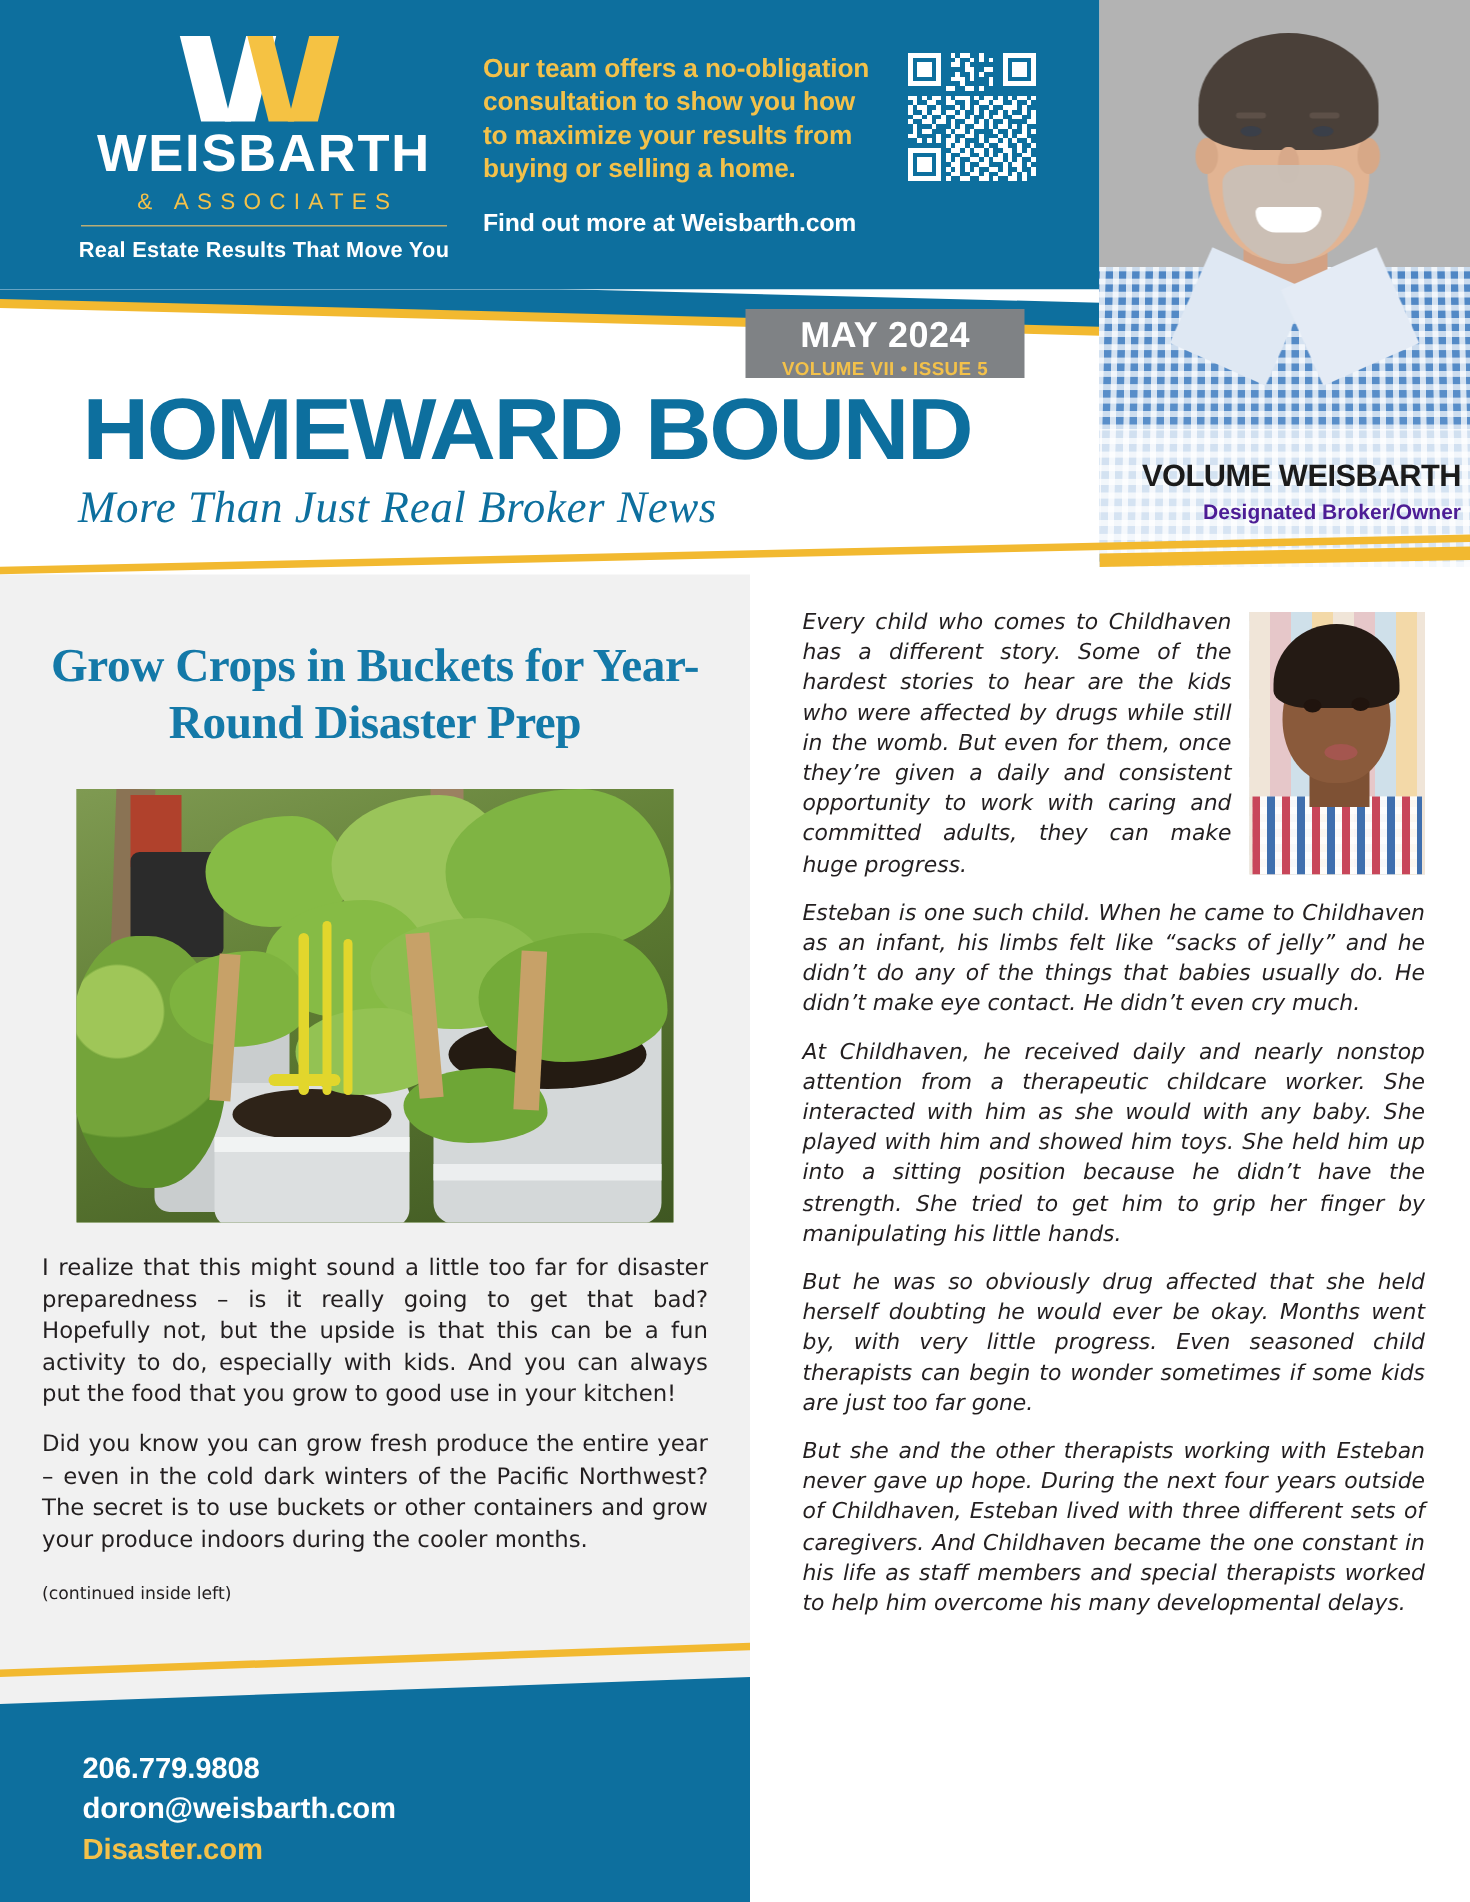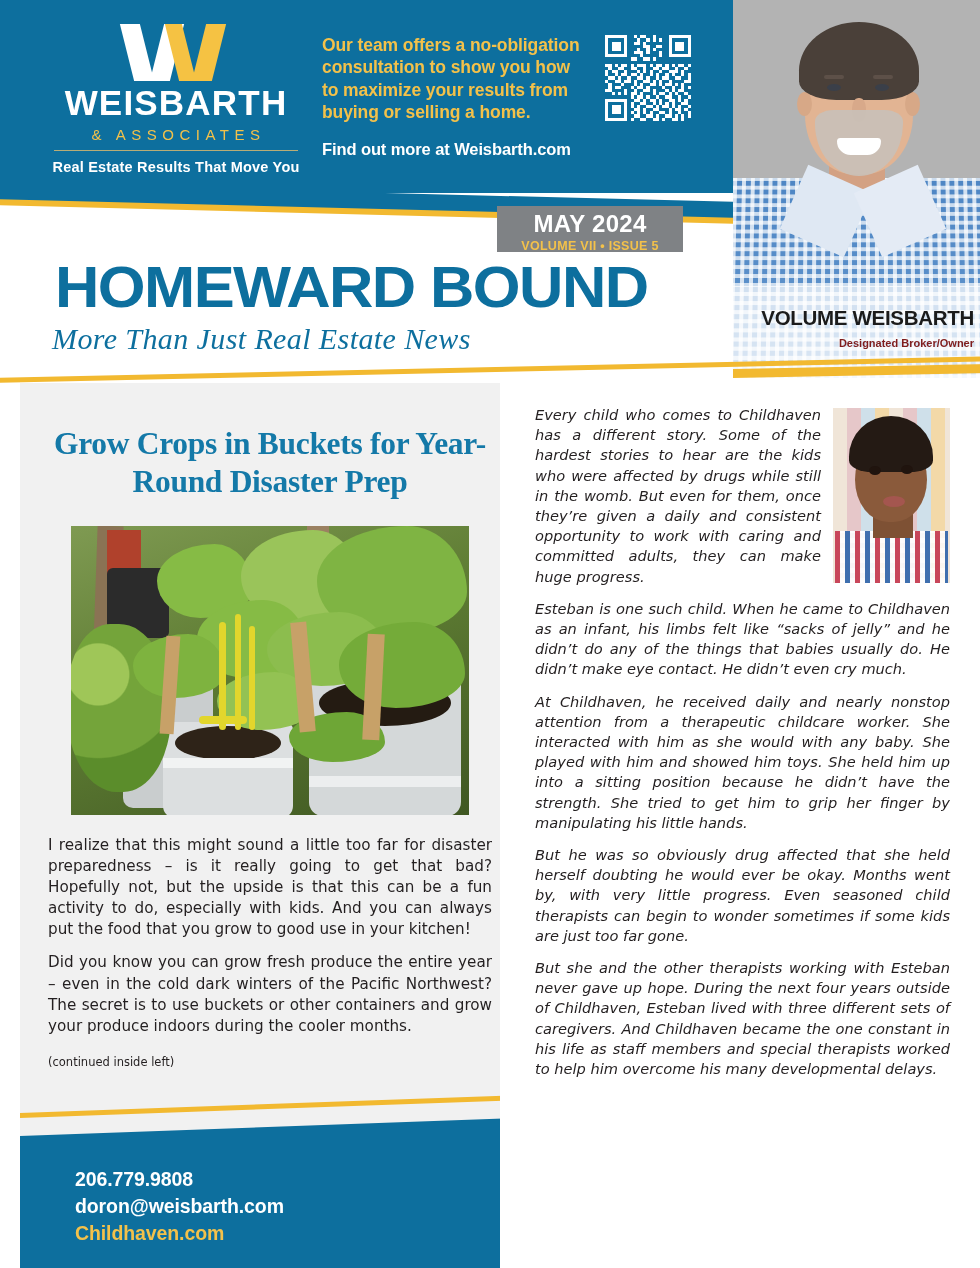--- a/index.html
+++ b/index.html
@@ -93,21 +93,21 @@
   .hs-plate{
     position:absolute;left:0;bottom:0;width:247px;height:92px;
     background:rgba(255,255,255,.72);
   }
   .hs-name{
     position:absolute;left:0;right:6px;bottom:48px;text-align:right;
     color:#1b1b1b;font-weight:bold;font-size:20.5px;letter-spacing:-.3px;
   }
   .hs-role{
     position:absolute;left:0;right:6px;bottom:29px;text-align:right;
-    color:#7f1d1d;font-weight:bold;font-size:11px;
+    color:#4c1d95;font-weight:bold;font-size:14px;
   }
   .hs-gold{
     position:absolute;left:0;bottom:0;width:260px;height:9px;background:#f2b930;
     transform:rotate(-1.1deg);transform-origin:left bottom;
   }
 
   
   .masthead{position:absolute;left:0;top:193px;width:733px;height:188px;background:#ffffff;overflow:hidden;}
   .mh-gold{
     position:absolute;left:-10px;top:6px;width:780px;height:6px;background:#f2b930;
@@ -139,21 +139,20 @@
   
   .mh-rule{
     position:absolute;left:-10px;top:378px;width:1000px;height:5px;background:#f2b930;
     transform:rotate(-1.25deg);transform-origin:left top;z-index:5;
   }
 
   
   .col-left{
     position:absolute;left:0;top:383px;width:500px;height:885px;background:#f1f1f1;
     overflow:hidden;
-    margin-left:20px;
   }
   .cl-head{
     margin:42px 24px 0 24px;text-align:center;color:#1479a8;
     font-family:"Liberation Serif", serif;font-weight:bold;font-size:31.5px;line-height:1.22;
     letter-spacing:-.3px;
   }
   .veg-photo{
     position:relative;margin:24px auto 0 auto;width:398px;height:289px;overflow:hidden;
     background:#6a8a3b;
   }
@@ -468,21 +467,21 @@
     <div class="mh-blue-tri"></div>
     <div class="mh-gold"></div>
   </div>
 
   <div class="date-badge">
     <div class="dl1">MAY 2024</div>
     <div class="dl2">VOLUME VII • ISSUE 5</div>
   </div>
 
   <div class="mh-title">HOMEWARD BOUND</div>
-  <div class="mh-sub">More Than Just Real Estate News</div>
+  <div class="mh-sub">More Than Just Real Broker News</div>
   <div class="mh-rule"></div>
 
   <div class="col-left">
 
     <div class="cl-head">Grow Crops in Buckets for Year-Round Disaster Prep</div>
 
     <div class="veg-photo">
       <div class="bg"></div>
       <div class="wood1"></div>
         <div class="wood2"></div>
@@ -519,21 +518,21 @@
       <p>Did you know you can grow fresh produce the entire year – even in the cold dark winters of the Pacific Northwest? The secret is to use buckets or other containers and grow your produce indoors during the cooler months.</p>
     </div>
 
     <div class="cl-cont">(continued inside left)</div>
 
     <div class="contact-gold"></div>
     <div class="contact">
       <div class="contact-lines">
         <div class="c-phone">206.779.9808</div>
         <div class="c-mail">doron@weisbarth.com</div>
-        <div class="c-web">Childhaven.com</div>
+        <div class="c-web">Disaster.com</div>
       </div>
     </div>
   </div>
 
   <div class="col-right">
 
 
     <div class="cr-body">
       <div class="baby-photo">
         <div class="bp-quilt"></div>

